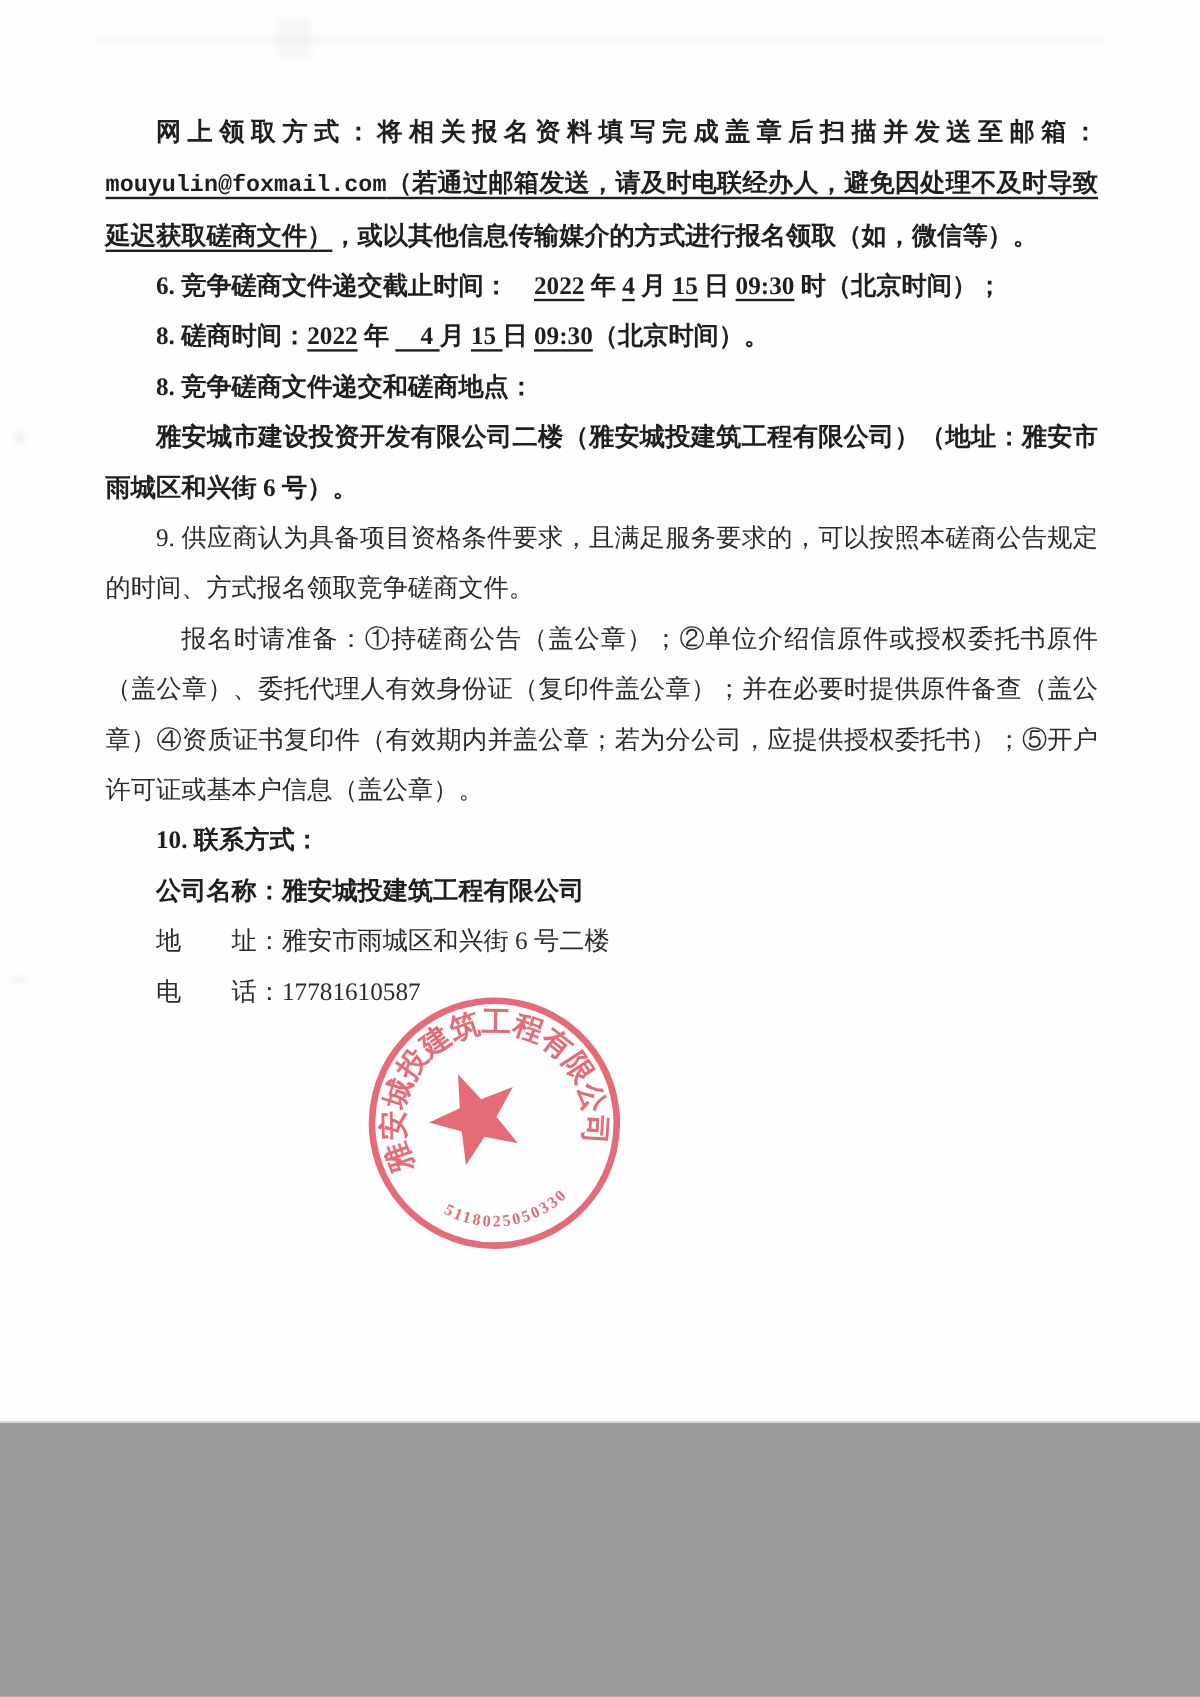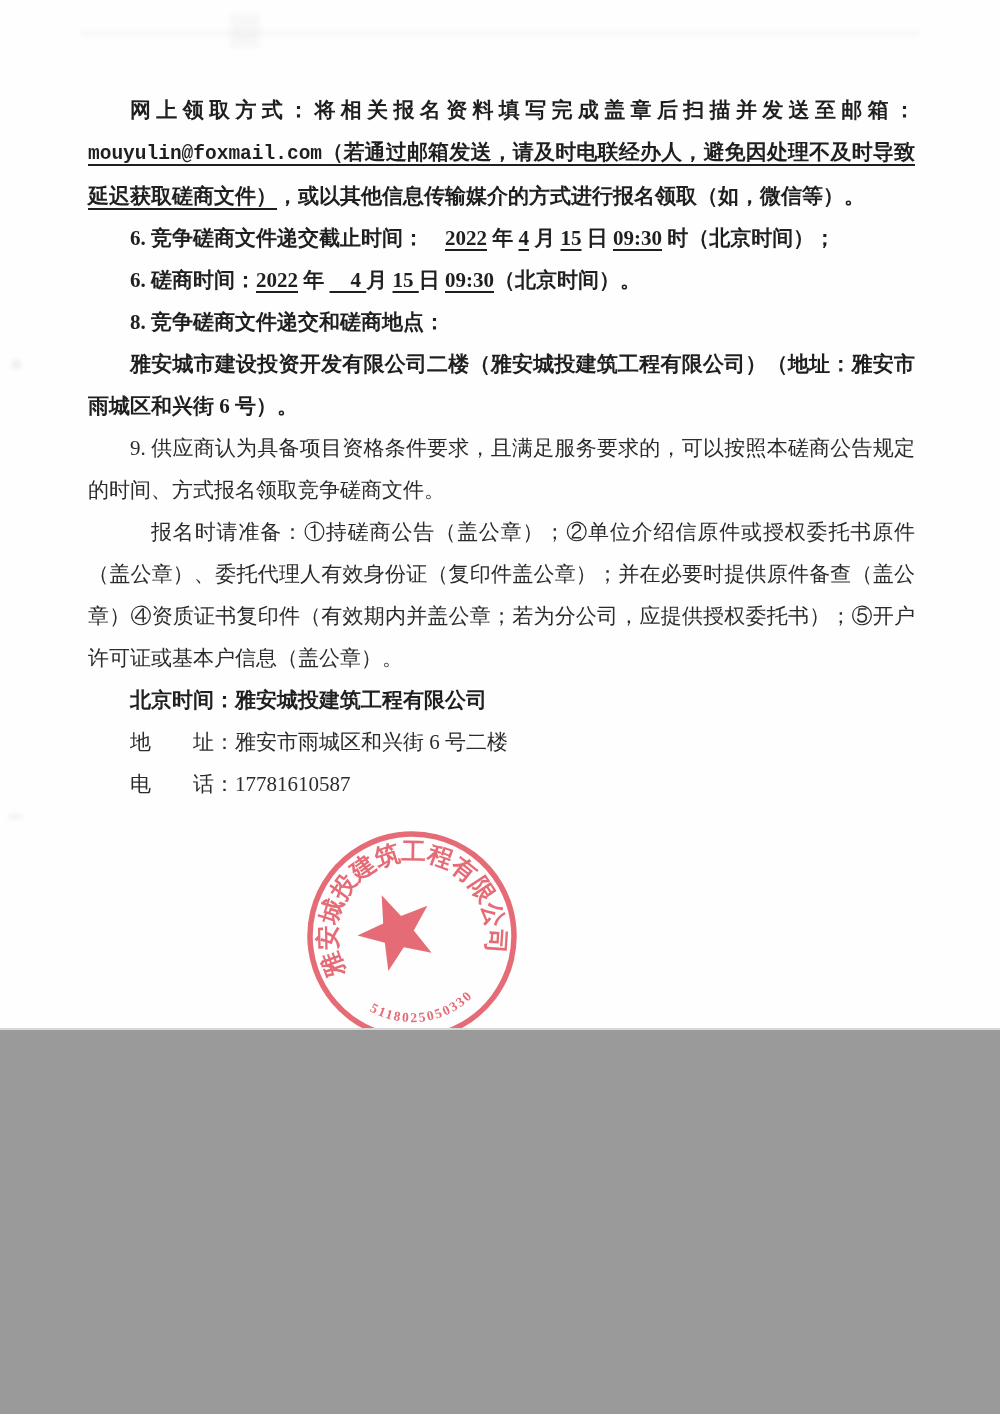--- a/index.html
+++ b/index.html
@@ -1,18 +1,18 @@
 <!DOCTYPE html>
 <html><head>
 <meta charset="utf-8">
 <style>
   * { margin:0; padding:0; box-sizing:border-box; }
   html,body { background:#9a9a9a; }
   .page {
-    position:relative; width:1000px; height:1030px; margin:0 auto;
+    position:relative; width:1000px; height:1186px; margin:0 auto;
     background:#fefefe; overflow:hidden;
     font-family:"Liberation Serif","DejaVu Serif",serif;
     color:#2b2b2b;
   }
   .doc-body {
     position:absolute; left:88px; top:89px; width:827px;
     font-size:21px; line-height:42px;
     text-align:justify; text-justify:inter-character;
   }
   .doc-body p { margin:0; text-indent:2em; }
@@ -47,33 +47,34 @@
   <div class="smudge sm2"></div>
   <div class="smudge sm3"></div>
   <div class="smudge sm4"></div>
 
   <div class="doc-body">
 
     <p><span class="b">网上领取方式：将相关报名资料填写完成盖章后扫描并发送至邮箱：</span><span class="b u mono">mouyulin@foxmail.com</span><span class="b u">（若通过邮箱发送，请及时电联经办人，避免因处理不及时导致延迟获取磋商文件）</span><span class="b">，或以其他信息传输媒介的方式进行报名领取（如，微信等）。</span></p>
 
     <p><span class="b">6. 竞争磋商文件递交截止时间：　</span><span class="b u-num">2022</span><span class="b"> 年 </span><span class="b u-num">4</span><span class="b"> 月 </span><span class="b u-num">15</span><span class="b"> 日 </span><span class="b u-num">09:30</span><span class="b"> 时（北京时间）；</span></p>
 
-    <p><span class="b">6. 磋商时间：</span><span class="b u-num">2022</span><span class="b"> 年 </span><span class="b u-num">　4 </span><span class="b"> 月 </span><span class="b u-num"> 15 </span><span class="b"> 日 </span><span class="b u-num">09:30</span><span class="b">（北京时间）。</span></p>
+    <p><span class="b">8. 磋商时间：</span><span class="b u-num">2022</span><span class="b"> 年 </span><span class="b u-num">　4 </span><span class="b"> 月 </span><span class="b u-num"> 15 </span><span class="b"> 日 </span><span class="b u-num">09:30</span><span class="b">（北京时间）。</span></p>
 
     <p class="b">8. 竞争磋商文件递交和磋商地点：</p>
 
     <p class="b">雅安城市建设投资开发有限公司二楼（雅安城投建筑工程有限公司）（地址：雅安市雨城区和兴街 6 号）。</p>
 
     <p>9. 供应商认为具备项目资格条件要求，且满足服务要求的，可以按照本磋商公告规定的时间、方式报名领取竞争磋商文件。</p>
 
     <p class="indent3">报名时请准备：①持磋商公告（盖公章）；②单位介绍信原件或授权委托书原件（盖公章）、委托代理人有效身份证（复印件盖公章）；并在必要时提供原件备查（盖公章）④资质证书复印件（有效期内并盖公章；若为分公司，应提供授权委托书）；⑤开户许可证或基本户信息（盖公章）。</p>
 
 
+    <p class="b">10. 联系方式：</p>
 
-    <p><span class="b">北京时间：</span><span class="b">雅安城投建筑工程有限公司</span></p>
+    <p><span class="b">公司名称：</span><span class="b">雅安城投建筑工程有限公司</span></p>
 
     <p><span>地　　址：</span><span>雅安市雨城区和兴街 6 号二楼</span></p>
 
     <p><span>电　　话：</span><span>17781610587</span></p>
 
 
   </div>
 
   <svg class="seal" viewBox="0 0 232 226" xmlns="http://www.w3.org/2000/svg">
     <g opacity="0.85" transform="rotate(-8 116 112)">

